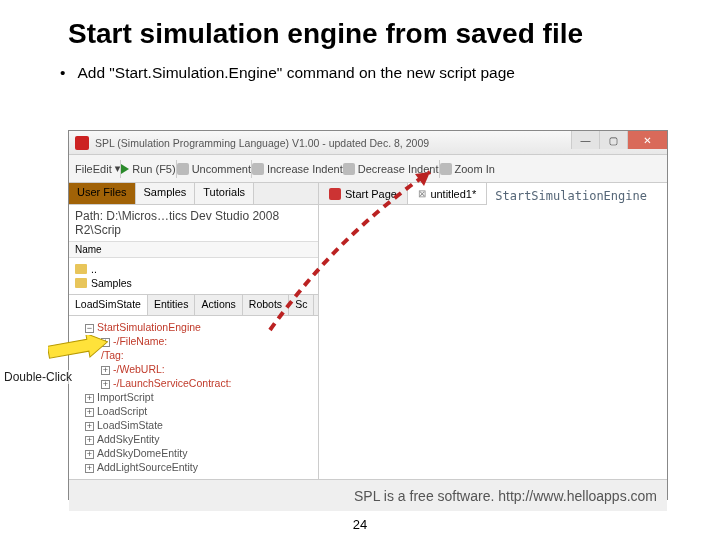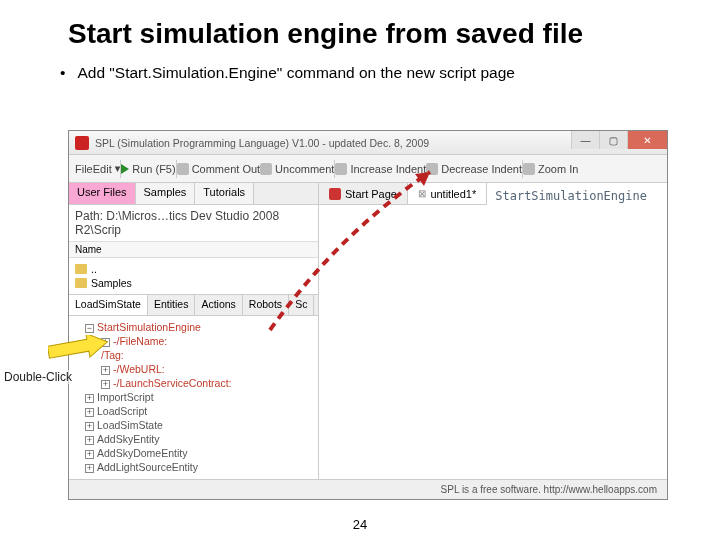--- a/index.html
+++ b/index.html
@@ -16,42 +16,42 @@
   .win-btn.close { background: #d96a5a; color: #fff; width: 40px; border-radius: 0 0 0 0; }
   .toolbar { height: 28px; display: flex; align-items: center; padding: 0 6px; border-bottom: 1px solid #ccc; }
   .tb-item { display: inline-flex; align-items: center; gap: 3px; color: #444; font-size: 11px; }
   .tb-sep { width: 1px; height: 18px; background: #ccc; }
   .tb-icon { width: 12px; height: 12px; background: #bbb; border-radius: 2px; }
   .tb-icon.play { width: 0; height: 0; border-style: solid; border-width: 5px 0 5px 8px; border-color: transparent transparent transparent #2a8a2a; background: none; border-radius: 0; }
   .workspace { display: flex; height: calc(100% - 52px - 20px); }
   .left-panel { width: 250px; border-right: 1px solid #ccc; display: flex; flex-direction: column; background: #fff; }
   .tabs { display: flex; height: 22px; background: #eee; font-size: 11px; border-bottom: 1px solid #ccc; }
   .tab { padding: 3px 8px; border-right: 1px solid #ccc; background: #f4f4f4; }
-  .tab.active { background: #f9a8d4; }
+  .tab.active { background: #a16207; }
   .path-row { padding: 4px 6px; font-size: 12px; color: #444; }
   .name-header { display: flex; align-items: center; padding: 2px 6px; border-top: 1px solid #ddd; border-bottom: 1px solid #ddd; font-size: 10px; background: #f7f7f7; }
   .filelist { padding: 4px 6px; font-size: 10.5px; }
   .filelist .fi { display: flex; align-items: center; gap: 4px; padding: 1px 0; }
   .folder-icon { width: 12px; height: 10px; background: #e8c55a; border-radius: 1px; }
   .env-tabs { display: flex; height: 22px; background: #eee; font-size: 10.5px; border-top: 1px solid #ccc; border-bottom: 1px solid #ccc; }
   .env-tab { padding: 3px 6px; border-right: 1px solid #ccc; }
   .env-tab.active { background: #fff; }
   .tree { padding: 4px 4px; overflow: auto; font-size: 10.5px; font-family: "Segoe UI", Arial; color: #555; flex: 1; }
   .tree-line { white-space: nowrap; line-height: 14px; }
   .tree-line.red { color: #c03a2a; }
   .tree-indent1 { padding-left: 12px; }
   .tree-indent2 { padding-left: 28px; }
   .boxicon { display: inline-block; width: 9px; height: 9px; border: 1px solid #888; text-align: center; line-height: 7px; font-size: 9px; margin-right: 3px; color: #555; background: #fff; }
   .right-panel { flex: 1; background: #fff; display: flex; }
   .doc-tabs { display: flex; height: 22px; background: #eee; font-size: 11px; border-bottom: 1px solid #ccc; }
   .doc-tab { padding: 3px 10px; border-right: 1px solid #ccc; display: flex; align-items: center; gap: 4px; }
   .doc-tab.active { background: #fff; }
   .close-x { font-size: 10px; color: #888; }
   .editor { padding: 6px 8px; font-family: Consolas, monospace; font-size: 12px; color: #567; position: relative; flex: 1; }
-  .statusbar { height: 20px; background: #efefef; border-top: 1px solid #ccc; font-size: 10px; color: #555; display: flex; align-items: center; justify-content: flex-end; padding-right: 10px; }
+  .statusbar { height: 32px; background: #efefef; border-top: 1px solid #ccc; font-size: 14px; color: #555; display: flex; align-items: center; justify-content: flex-end; padding-right: 10px; }
   .double-click-label { position: absolute; left: 2px; top: 370px; font-size: 12px; color: #222; z-index: 20; background: rgba(255,255,255,0.6); padding: 0 2px; }
   .arrow-yellow { position: absolute; left: 48px; top: 335px; width: 60px; height: 24px; z-index: 15; }
   .dashed-arrow { position: absolute; left: 260px; top: 160px; width: 200px; height: 180px; z-index: 14; pointer-events: none; }
   .page-num { position: absolute; left: 0; right: 0; bottom: 8px; text-align: center; font-size: 13px; color: #000; }
 </style>
 </head>
 <body>
 
 <div class="slide-title">Start simulation engine from saved file</div>
 <div class="bullet-row">
@@ -72,24 +72,20 @@
 
   <div class="toolbar">
     <span class="tb-item">File</span>
     <span class="tb-item"><span>Edit</span> ▾</span>
     <span class="tb-sep"></span>
     <span class="tb-item">
         <span class="tb-icon play"></span>
         <span>Run (F5)</span>
       </span>
     <span class="tb-sep"></span>
-    <span class="tb-item">
-        <span class="tb-icon"></span>
-        <span>Comment Out</span>
-      </span>
     <span class="tb-item">
         <span class="tb-icon"></span>
         <span>Uncomment</span>
       </span>
     <span class="tb-sep"></span>
     <span class="tb-item">
         <span class="tb-icon"></span>
         <span>Increase Indent</span>
       </span>
     <span class="tb-item">

